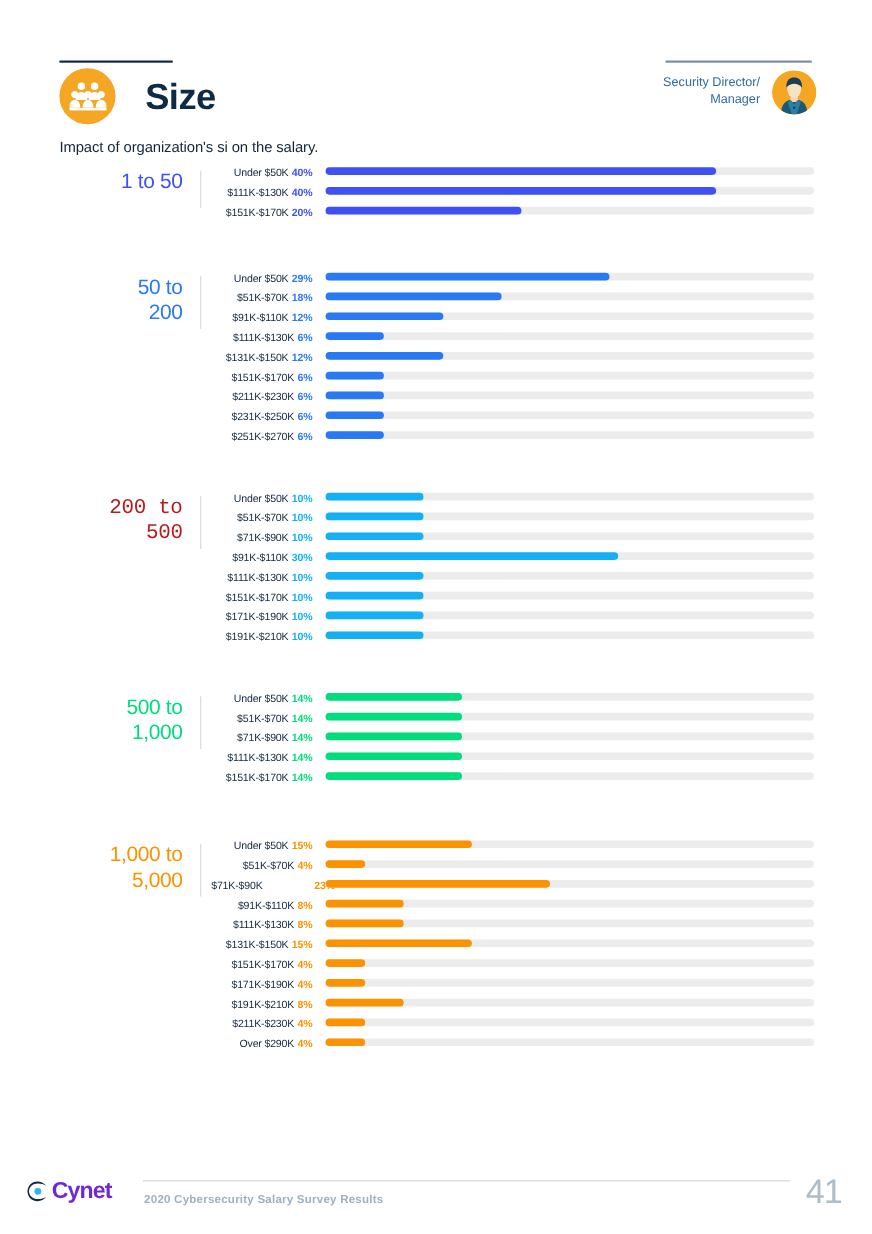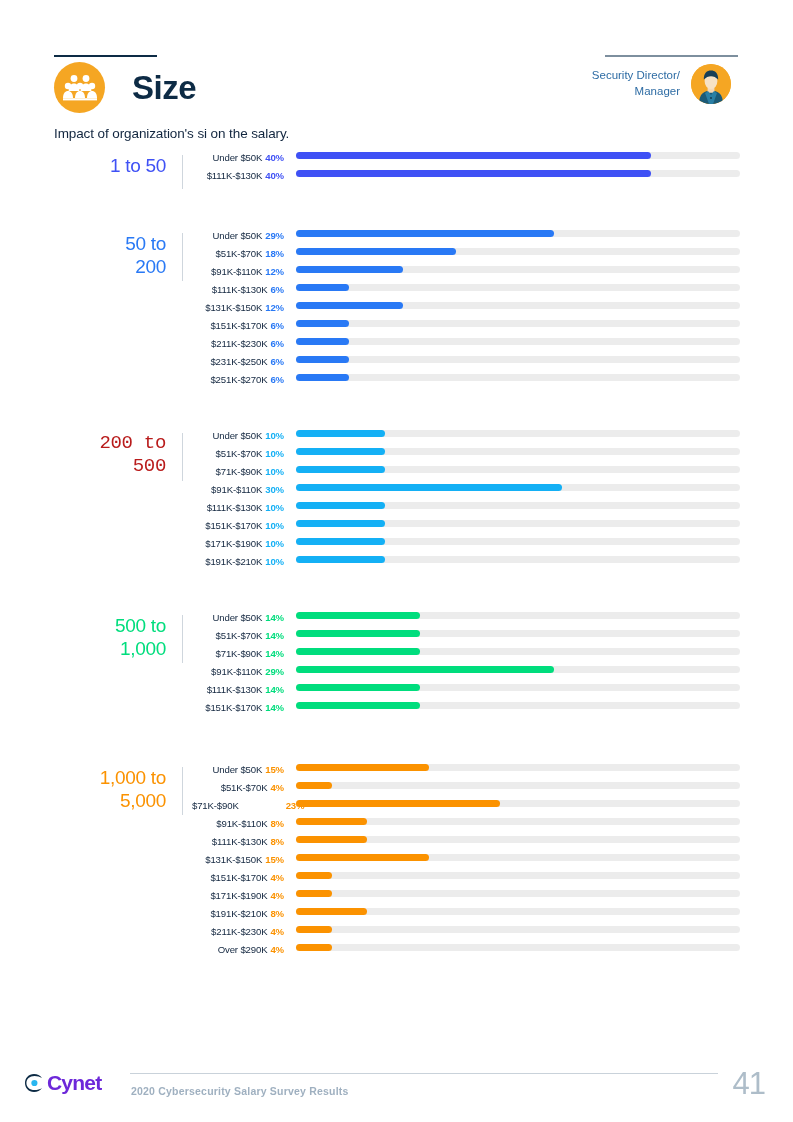--- a/index.html
+++ b/index.html
@@ -73,21 +73,21 @@
     position: absolute;
     left: 54px;
     top: 126px;
     font-size: 13.5px;
     color: #12263f;
     letter-spacing: -0.1px;
   }
 
   .persona {
     position: absolute;
-    right: 62px;
+    right: 51px;
     top: 64px;
     display: flex;
     align-items: center;
     gap: 11px;
   }
   .persona-label {
     font-size: 11.5px;
     line-height: 1.35;
     color: #2e6ca4;
     text-align: right;
@@ -289,20 +289,26 @@
             <div class="track">
               <div class="bar" style="background: rgb(63, 81, 245); width: 80%;"></div>
             </div>
           </div>
           <div class="row">
             <div class="row-label"><span>$111K-$130K</span><span class="row-pct" style="color: rgb(63, 81, 245);">40%</span></div>
             <div class="track">
               <div class="bar" style="background: rgb(63, 81, 245); width: 80%;"></div>
             </div>
           </div>
+          <div class="row">
+            <div class="row-label"><span>$151K-$170K</span><span class="row-pct" style="color: rgb(63, 81, 245);">20%</span></div>
+            <div class="track">
+              <div class="bar" style="background: rgb(63, 81, 245); width: 40%;"></div>
+            </div>
+          </div>
         </div>
       </div>
       <div class="group" style="margin-bottom: 36px;">
         <div class="group-label-cell">
           <div class="group-label" style="color: rgb(41, 121, 245);">50 to
 200</div>
           <div class="group-divider" style="height: 48px;"></div>
         </div>
         <div class="rows">
           <div class="row">
@@ -434,26 +440,20 @@
           <div class="row">
             <div class="row-label"><span>$51K-$70K</span><span class="row-pct" style="color: rgb(0, 221, 125);">14%</span></div>
             <div class="track">
               <div class="bar" style="background: rgb(0, 221, 125); width: 28%;"></div>
             </div>
           </div>
           <div class="row">
             <div class="row-label"><span>$71K-$90K</span><span class="row-pct" style="color: rgb(0, 221, 125);">14%</span></div>
             <div class="track">
               <div class="bar" style="background: rgb(0, 221, 125); width: 28%;"></div>
-            </div>
-          </div>
-          <div class="row">
-            <div class="row-label"><span>$91K-$110K</span><span class="row-pct" style="color: rgb(0, 221, 125);">29%</span></div>
-            <div class="track">
-              <div class="bar" style="background: rgb(0, 221, 125); width: 58%;"></div>
             </div>
           </div>
           <div class="row">
             <div class="row-label"><span>$111K-$130K</span><span class="row-pct" style="color: rgb(0, 221, 125);">14%</span></div>
             <div class="track">
               <div class="bar" style="background: rgb(0, 221, 125); width: 28%;"></div>
             </div>
           </div>
           <div class="row">
             <div class="row-label"><span>$151K-$170K</span><span class="row-pct" style="color: rgb(0, 221, 125);">14%</span></div>

